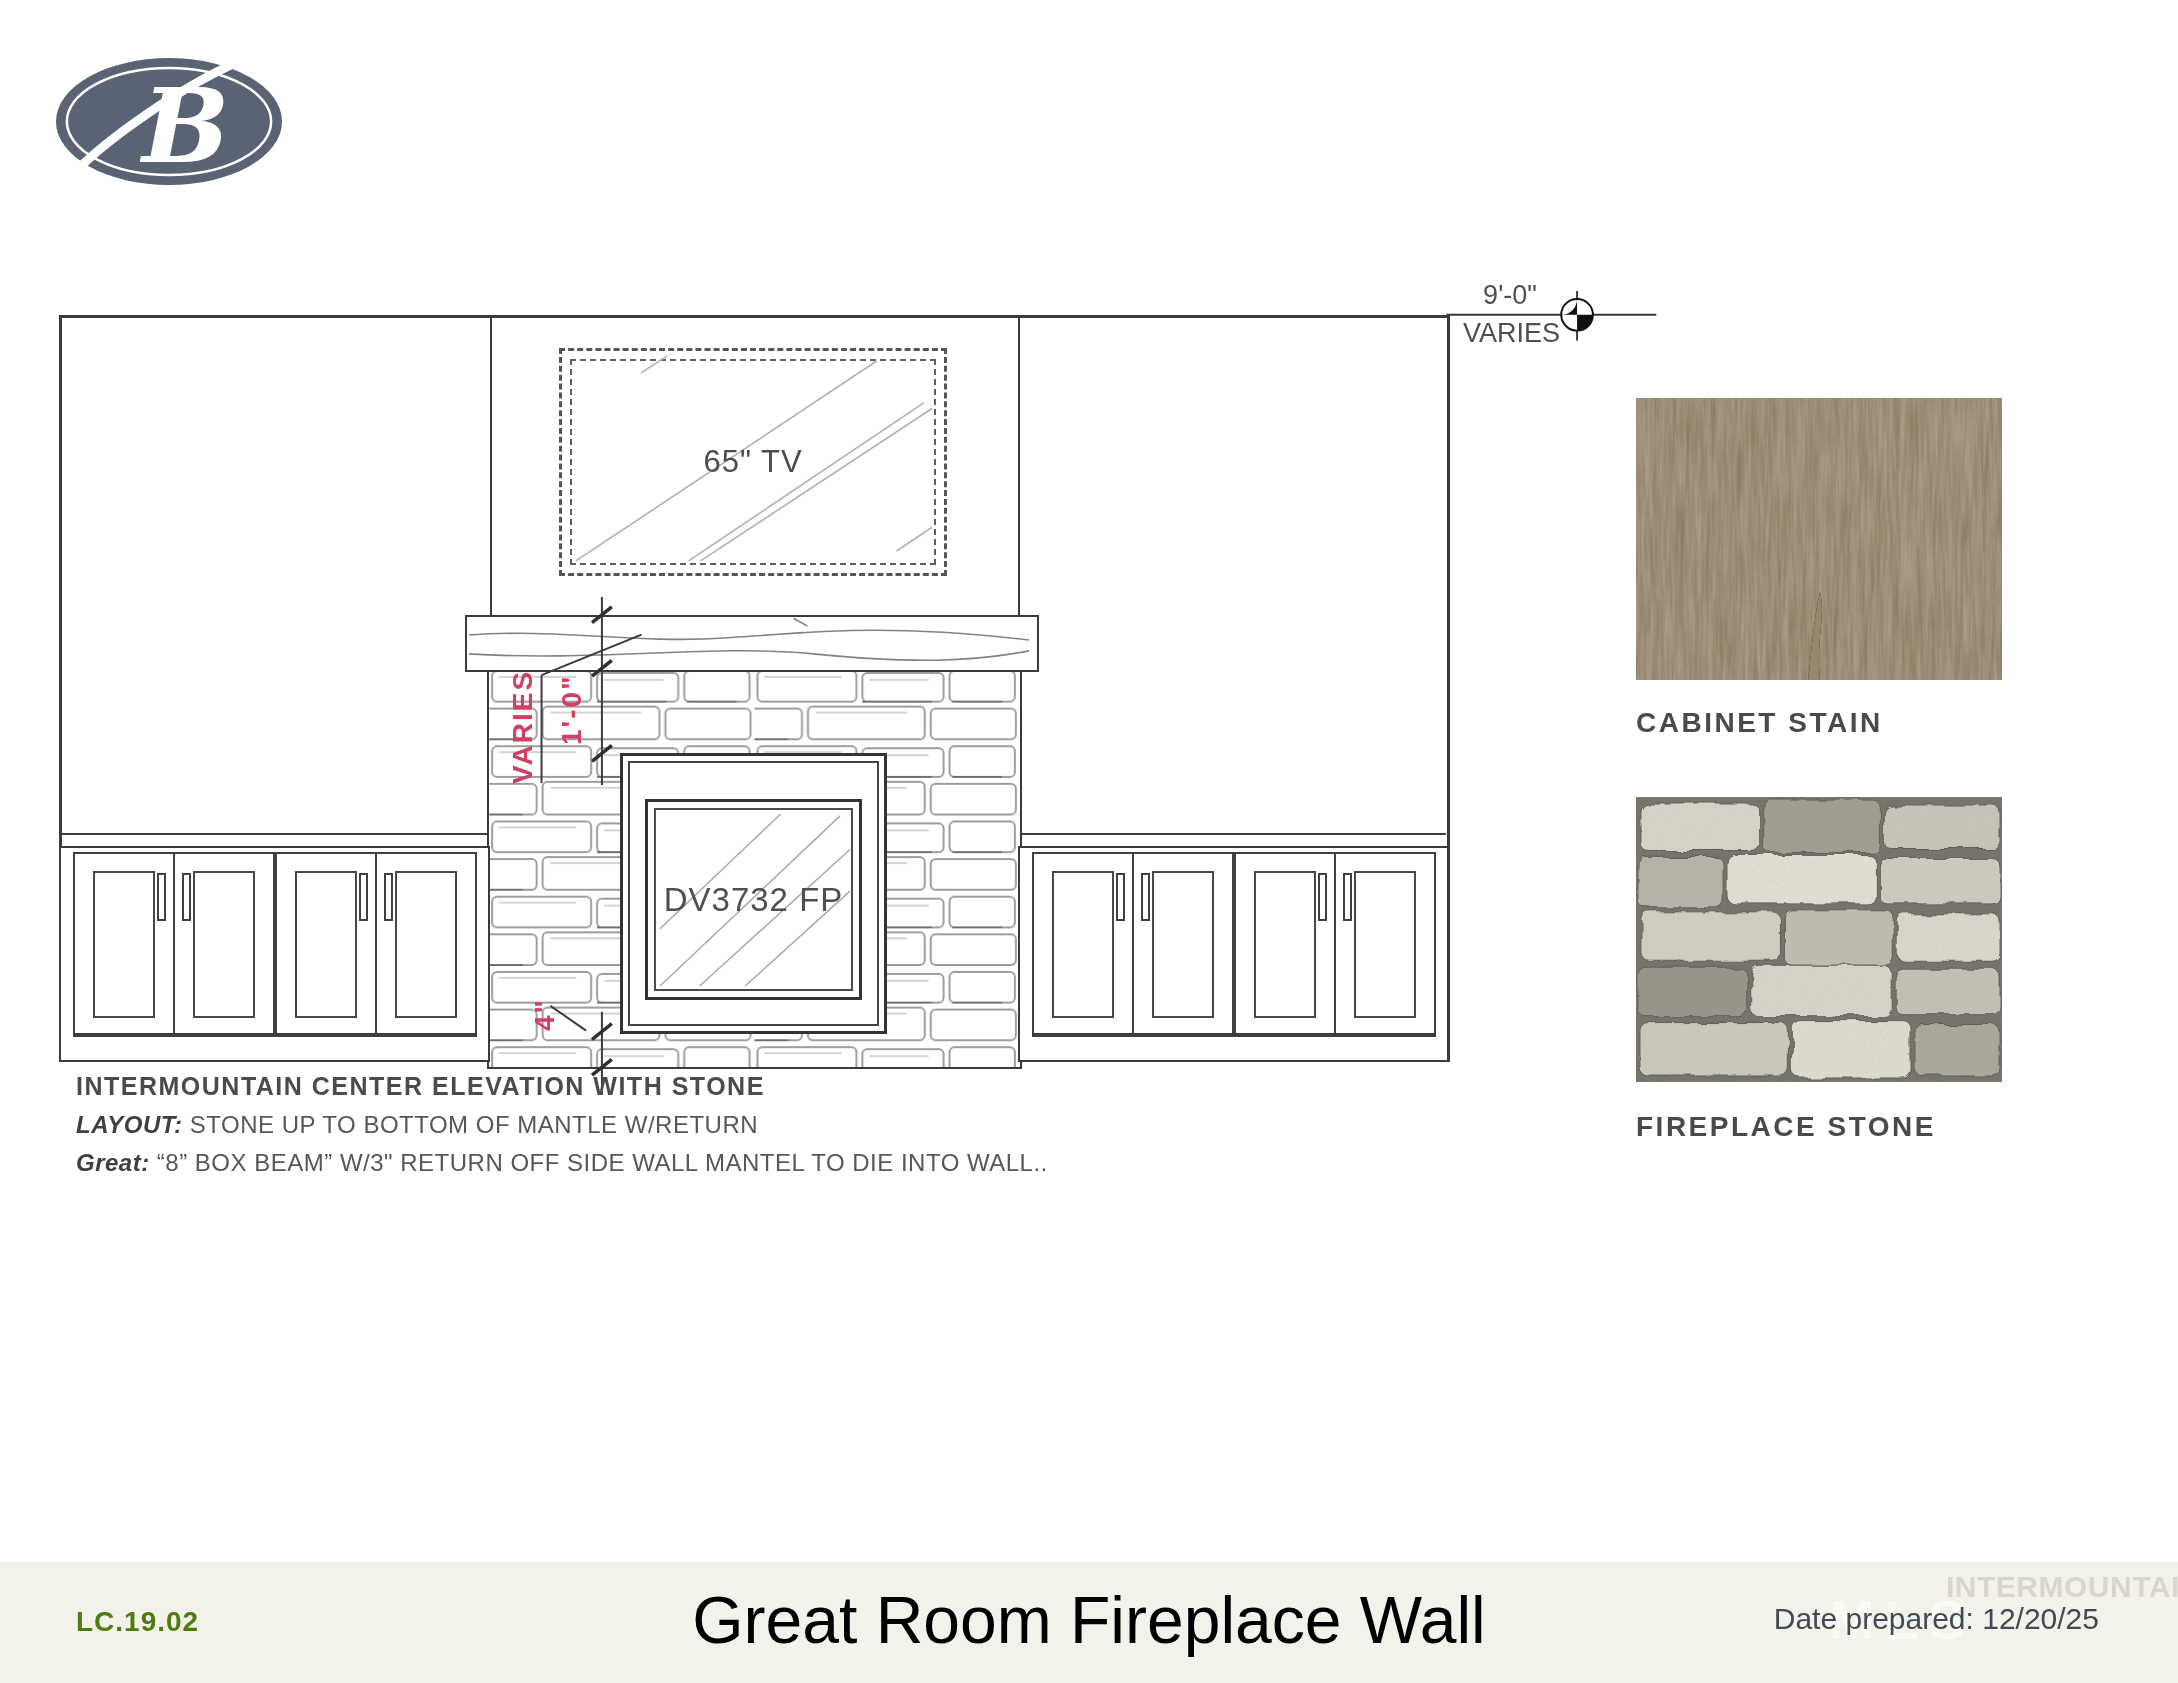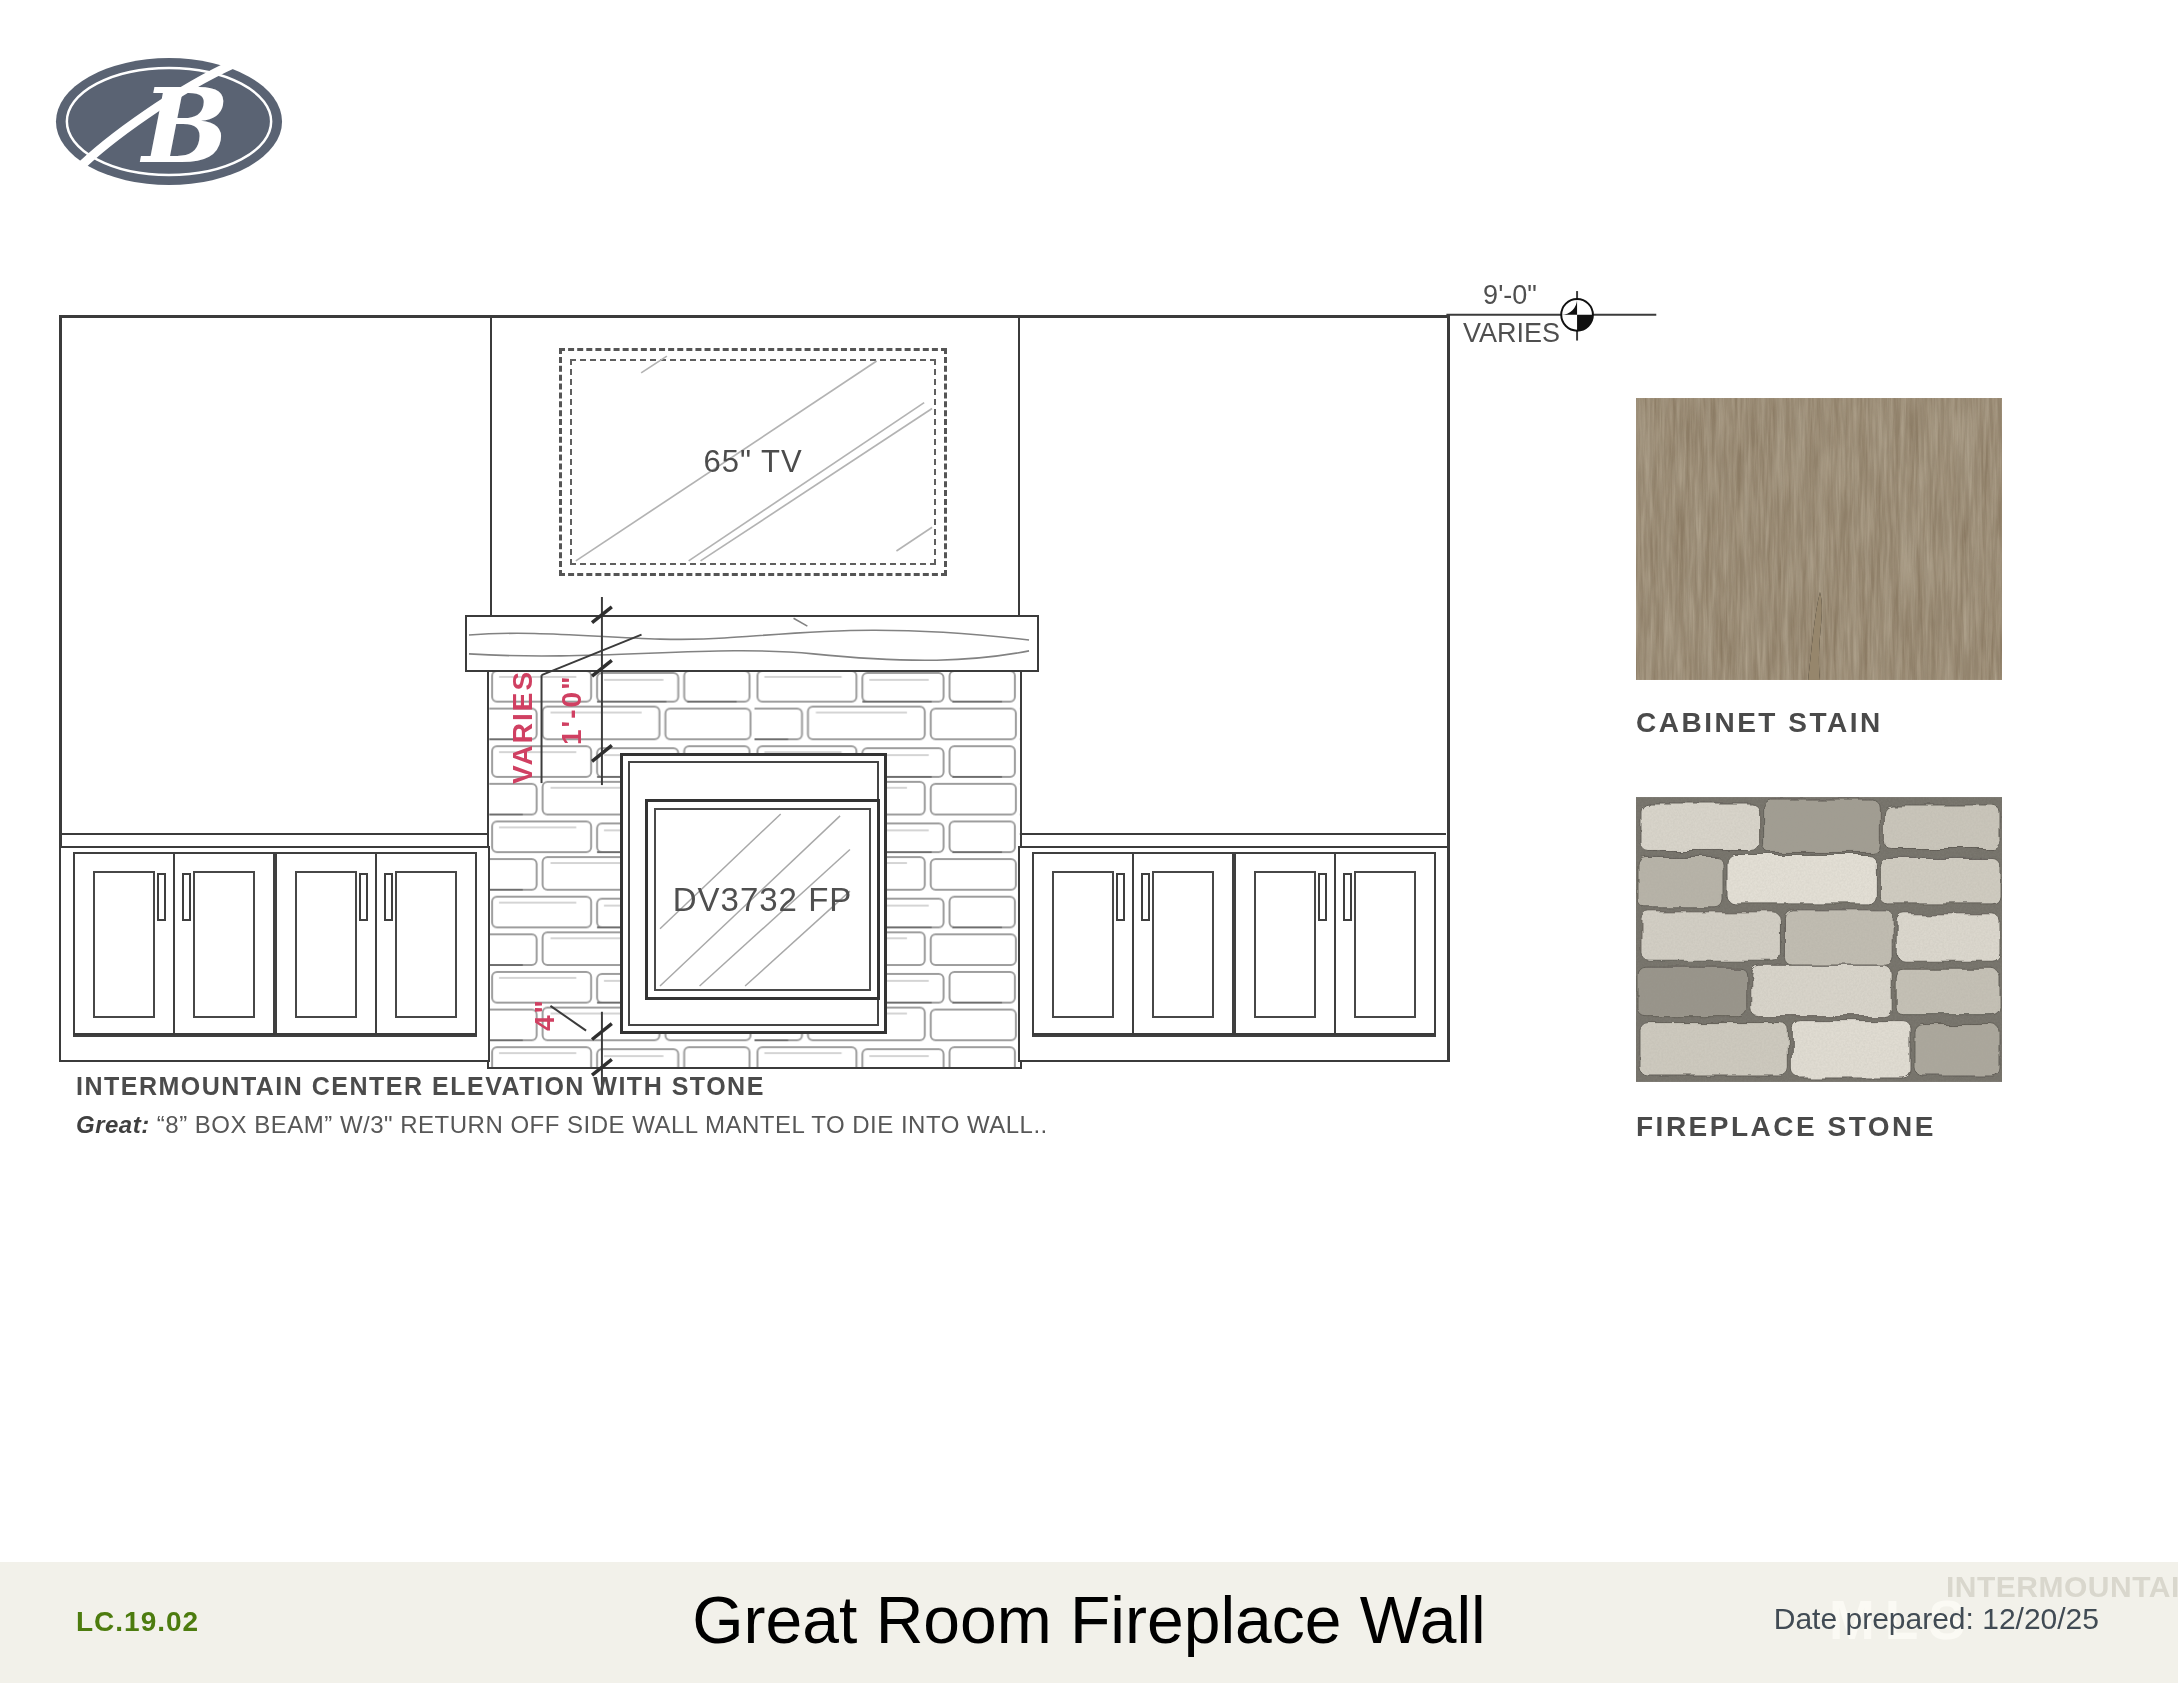--- a/index.html
+++ b/index.html
@@ -24,21 +24,21 @@
           border:2.5px solid #3b3b3b;z-index:3;}
 
   
   .stone{left:487px;top:668px;width:531px;height:399px;
          border-left:2.5px solid #3b3b3b;border-right:2.5px solid #3b3b3b;border-bottom:2.5px solid #3b3b3b;
          z-index:1;overflow:hidden;}
 
   
   .fpA{left:620px;top:753px;width:261px;height:275px;background:#fff;border:3px solid #333;z-index:3;}
   .fpB{position:absolute;left:5px;top:5px;right:5px;bottom:5px;border:2px solid #444;}
-  .fpC{left:645px;top:799px;width:211px;height:195px;background:#fff;border:3px solid #333;z-index:4;padding-left:18px;}
+  .fpC{left:645px;top:799px;width:211px;height:195px;background:#fff;border:3px solid #333;z-index:4;}
   .fpD{position:absolute;left:6px;top:6px;right:6px;bottom:6px;border:2px solid #4a4a4a;}
   .fp-label{position:absolute;inset:0;display:flex;align-items:center;justify-content:center;
             font-size:33px;color:#4f4f4f;letter-spacing:1px;}
 
   
   .cab-run{top:846px;width:427px;height:212px;background:#fff;border:2.5px solid #3b3b3b;z-index:2;}
   .door{position:absolute;top:4px;height:181px;width:98px;border:2px solid #3f3f3f;background:#fff;}
   .panel{position:absolute;left:18px;right:18px;top:17px;bottom:17px;border:2px solid #474747;}
   .handle{position:absolute;top:19px;width:5px;height:44px;border:2px solid #3f3f3f;background:#fff;}
   .h-right .handle{right:7px;} .h-left .handle{left:7px;}
@@ -223,20 +223,21 @@
   </svg>
 
   <span class="dimtext" style="left:1448px;top:280px;width:124px;">9'-0"</span>
   <span class="dimtext" style="left:1448px;top:318px;width:127px;">VARIES</span>
   <span class="redv" style="left:507px;top:784px;">VARIES</span>
   <span class="redv" style="left:556px;top:745px;">1'-0"</span>
   <span class="redv" style="left:529px;top:1031px;">4"</span>
 
   <div class="abs caption">
     <div class="cap-title">INTERMOUNTAIN CENTER ELEVATION WITH STONE</div>
+    <div class="cap-line"><span class="cap-label">LAYOUT:</span><span> STONE UP TO BOTTOM OF MANTLE W/RETURN</span></div>
     <div class="cap-line"><span class="cap-label">Great:</span><span> “8” BOX BEAM” W/3" RETURN OFF SIDE WALL MANTEL TO DIE INTO WALL..</span></div>
   </div>
 
   <div class="abs swatch" style="top:398px;height:282px;">
     <svg width="366" height="282" viewBox="0 0 370 285">
       <defs>
         <filter id="wg1" x="-5%" y="-5%" width="110%" height="110%">
           <feTurbulence type="fractalNoise" baseFrequency="0.12 0.01" numOctaves="4" seed="8"></feTurbulence>
           <feColorMatrix type="matrix" values="0 0 0 0 0.40  0 0 0 0 0.34  0 0 0 0 0.25  1.2 0 0 0 -0.2"></feColorMatrix>
         </filter>

